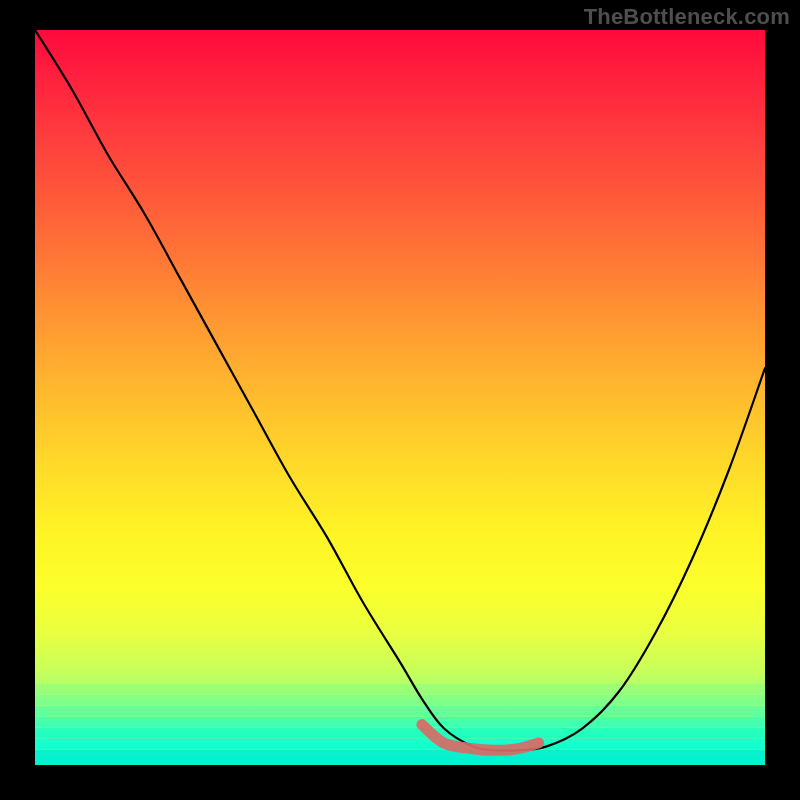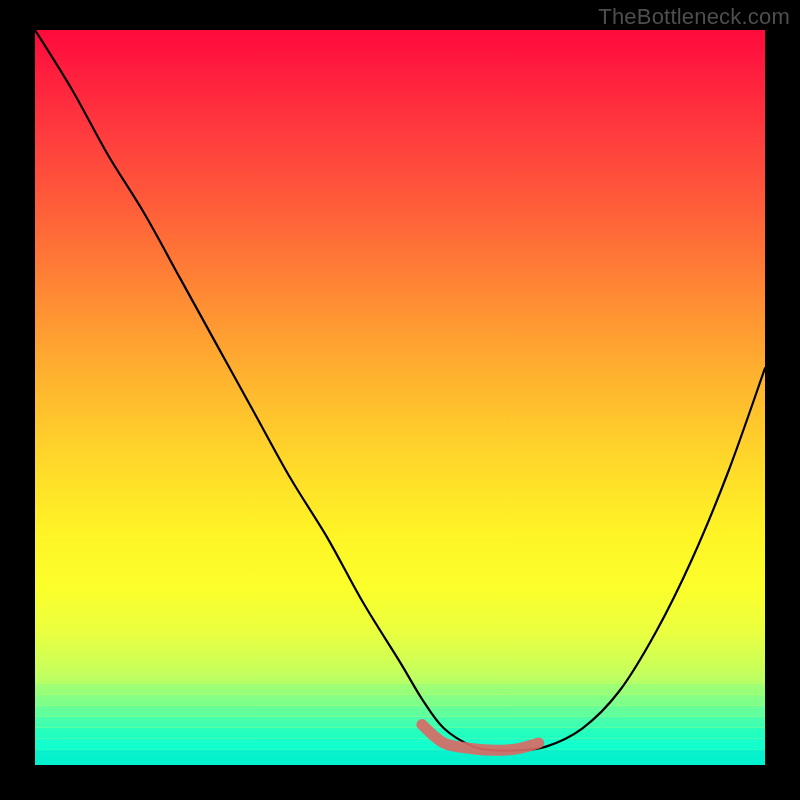--- a/index.html
+++ b/index.html
@@ -16,21 +16,21 @@
     width: 800px;
     height: 800px;
     background: #000;
   }
   .watermark {
     position: absolute;
     top: 4px;
     right: 10px;
     color: #4e4e4e;
     font-size: 22px;
-    font-weight: 400;
+    font-weight: 700;
     letter-spacing: 0.2px;
     z-index: 10;
   }
   .plot-area {
     position: absolute;
     left: 35px;
     top: 30px;
     width: 730px;
     height: 735px;
     overflow: hidden;

